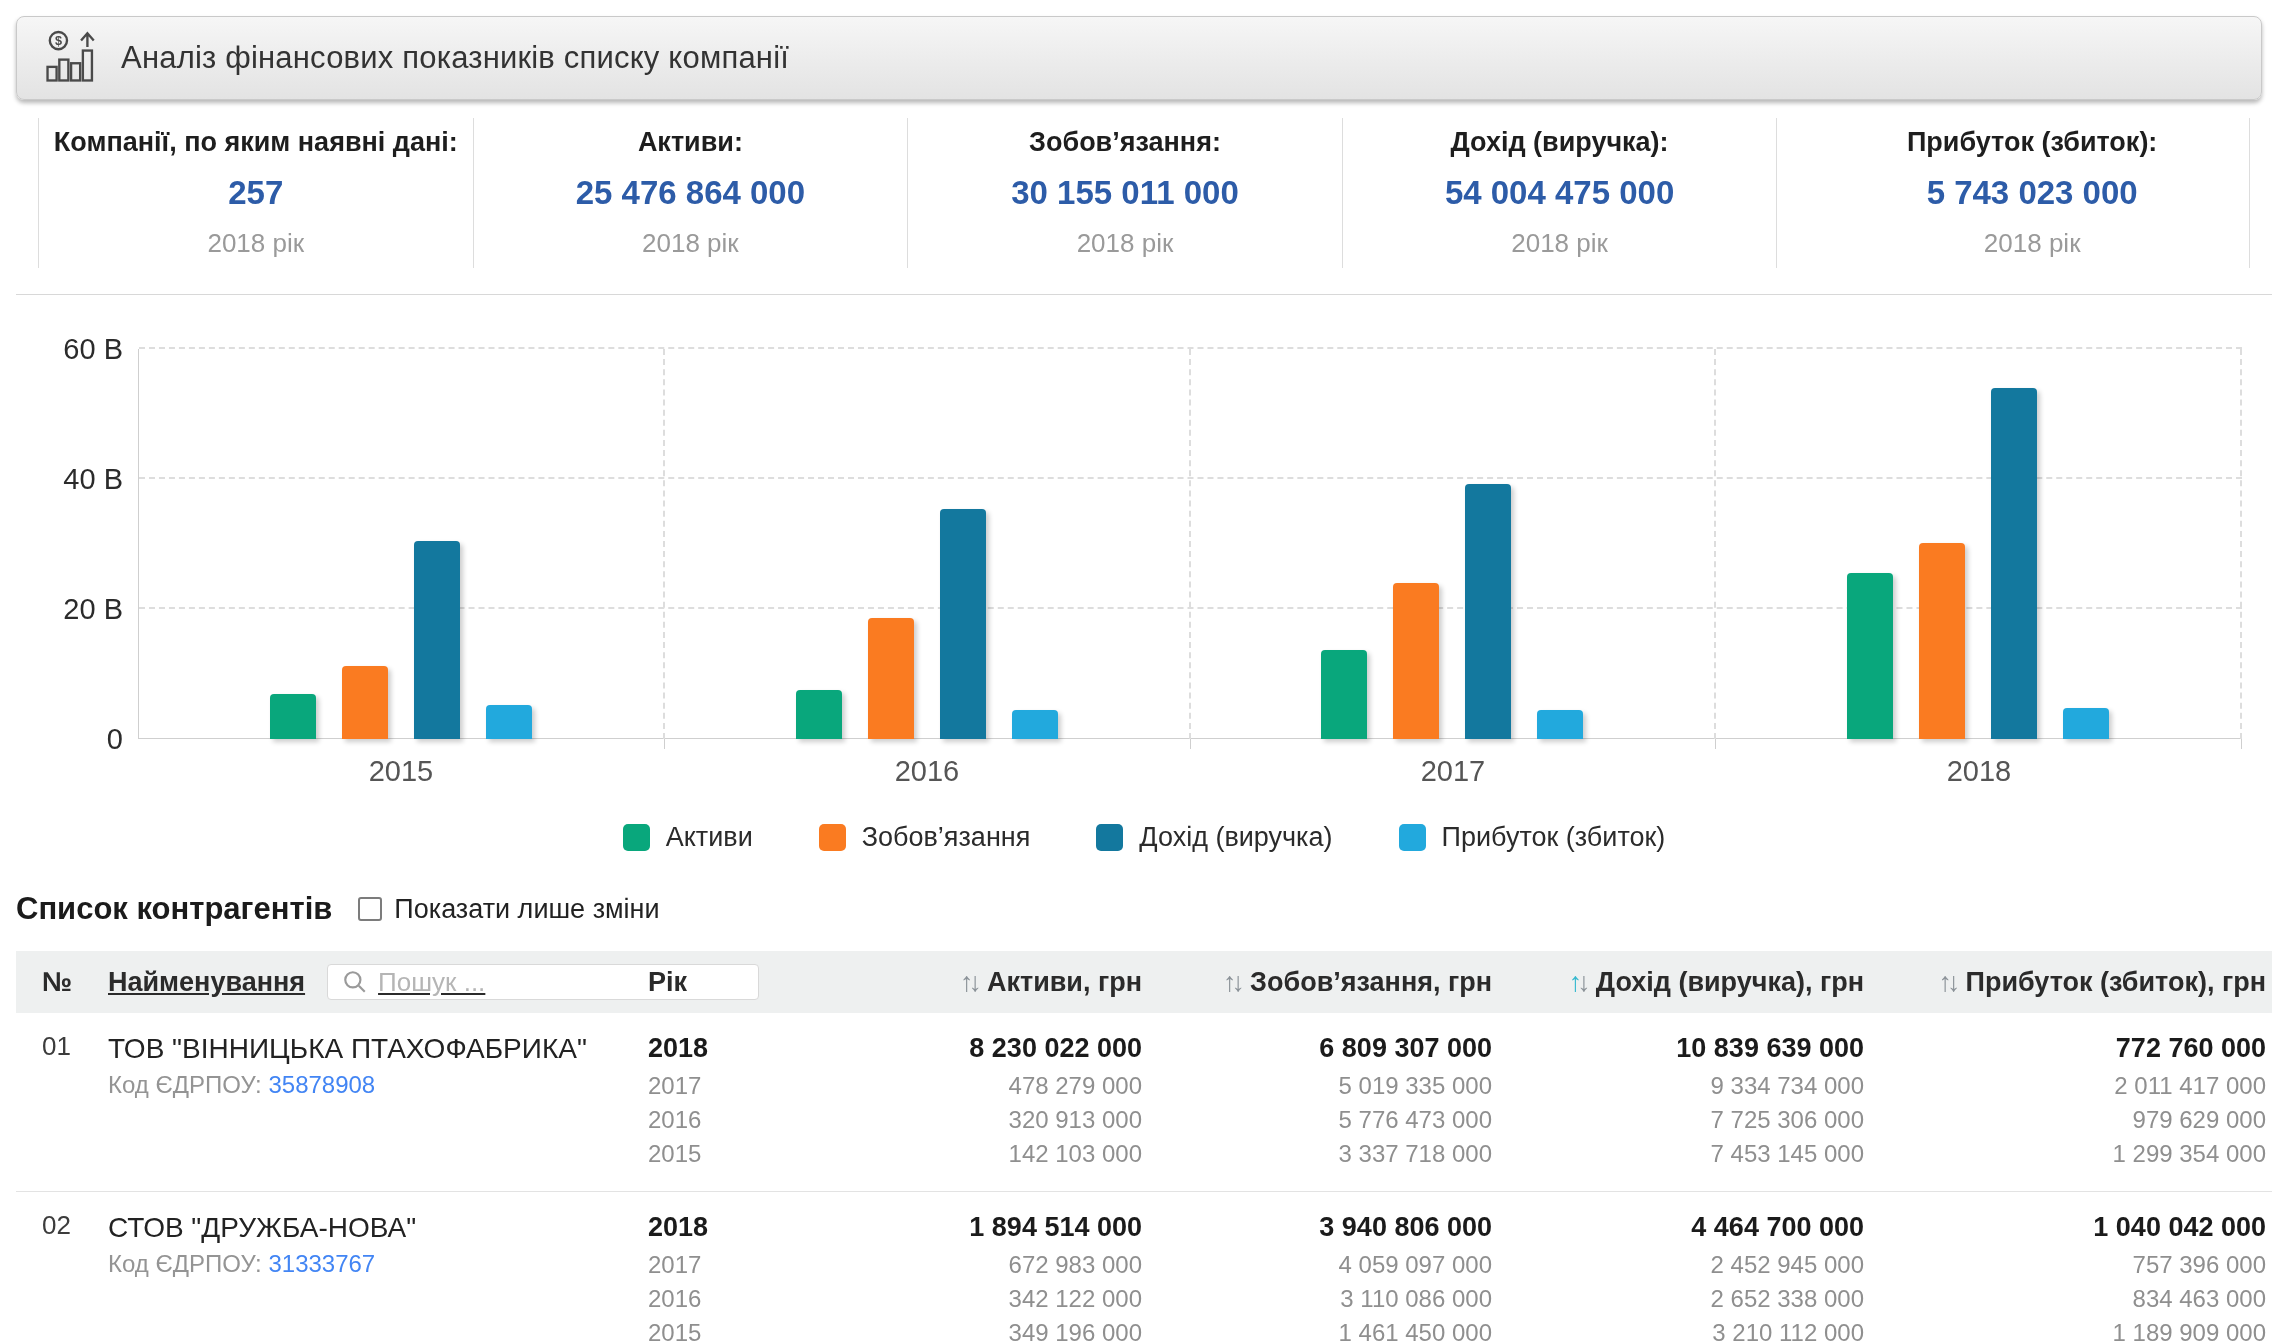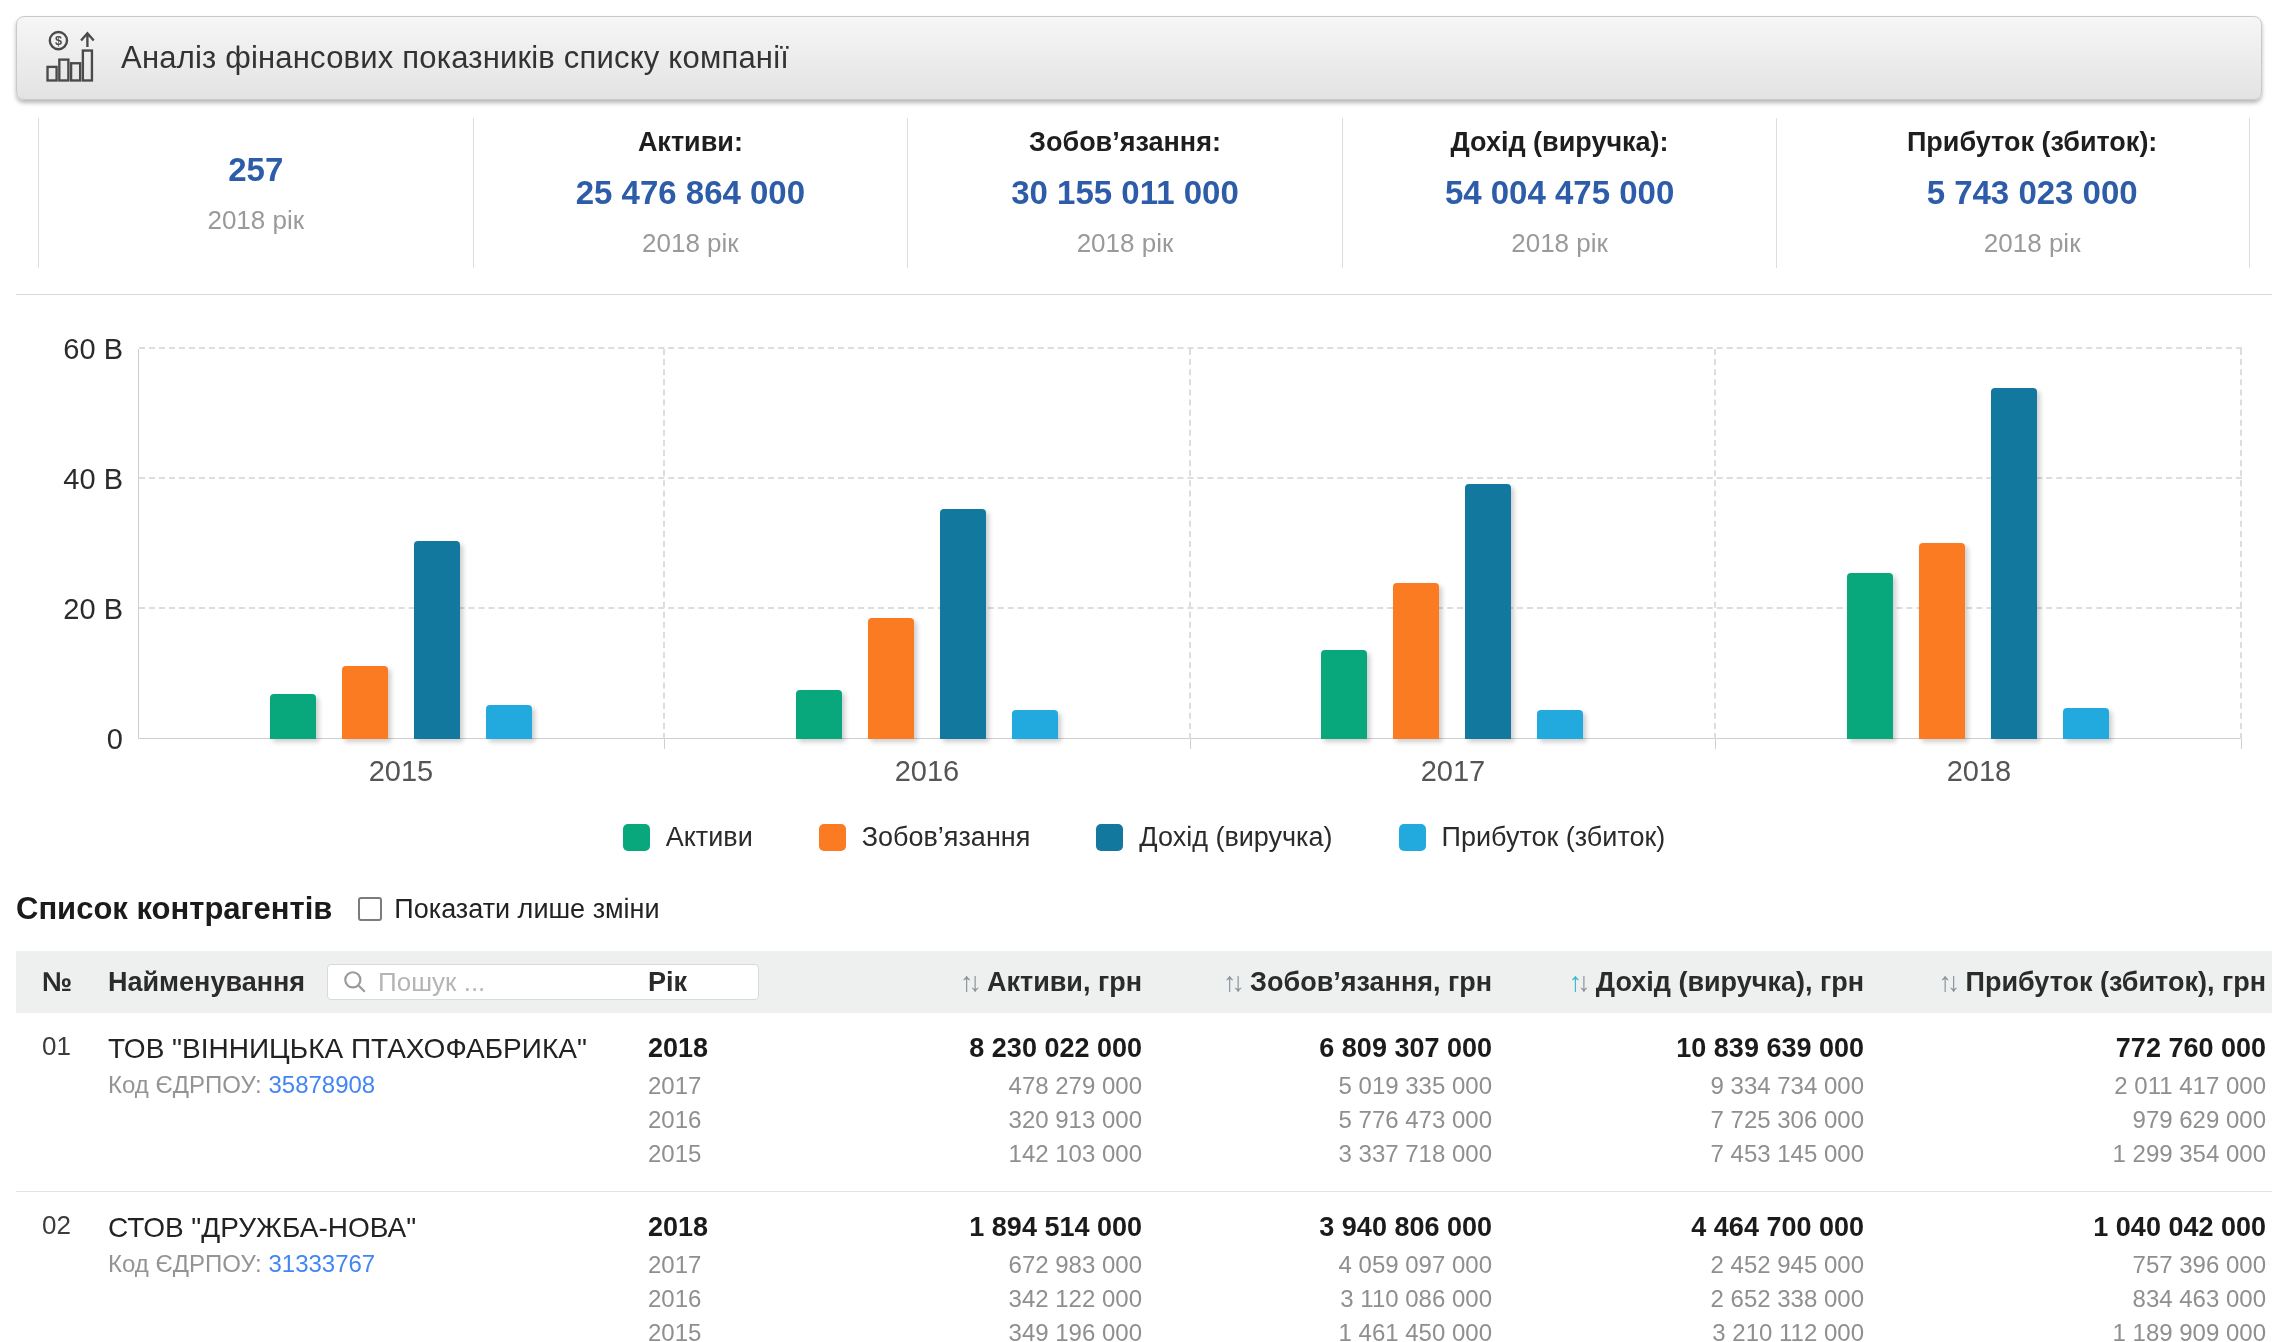--- a/index.html
+++ b/index.html
@@ -45,21 +45,21 @@
   .list-head { display:flex; align-items:center; gap:26px; }
   .list-title { font-size:31px; font-weight:700; color:#1b1b1b; }
   .chk-wrap { display:flex; align-items:center; gap:12px; cursor:pointer; }
   .chk { width:24px; height:24px; border:2px solid #7c7c7c; border-radius:3px; background:#fff; }
   .chk-label { font-size:27px; color:#222; }
 
   .grid { display:grid; grid-template-columns:92px minmax(0,1fr) 155px 345px 350px 372px 402px; }
   .thead { margin-top:24px; background:#eef0f0; height:62px; align-items:center; }
   .th { font-size:27px; font-weight:700; color:#2b2b2b; white-space:nowrap; }
   .th.c-num { padding-left:26px; }
-  .th.c-name { display:flex; align-items:center; }
+  .th.c-name { display:flex; align-items:center;text-decoration:underline; }
   .th .search { margin-left:22px; flex:0 0 432px; height:36px; background:#fff; border:1px solid #d9d9d9;
                 border-radius:4px; display:flex; align-items:center; padding:0 14px; gap:10px; }
   .th .search input { border:0; outline:0; flex:1; font-size:26px; font-family:inherit; color:#444; background:transparent; }
   .th .search input::placeholder { color:#b5b5b5; }
   .th.num, .td.num { text-align:right; padding-right:6px; }
   .th.num { display:flex; justify-content:flex-end; align-items:center; gap:10px; cursor:pointer; }
   .sort { letter-spacing:-5px; font-size:27px; color:#8b9298; font-weight:400; }
   .sort i { font-style:normal; }
   .sort i.active { color:#36b9cf; }
 
@@ -88,20 +88,21 @@
         <circle cx="17" cy="15" r="9.5"></circle>
         <text x="17" y="20" font-size="14" text-anchor="middle" stroke="none" fill="#4a4a4a" font-weight="bold">$</text>
         <path d="M49 22 V9 M42 15 L49 7 L56 15"></path>
       </svg>
     </span>
     <h1>Аналіз фінансових показників списку компанії</h1>
   </div>
 
   <div class="stats" id="stats-row">
       <div class="stat">
+        <div class="stat-label">Компанії, по яким наявні дані:</div>
         <div class="stat-value">257</div>
         <div class="stat-period">2018 рік</div>
       </div>
       <div class="stat">
         <div class="stat-label">Активи:</div>
         <div class="stat-value">25 476 864 000</div>
         <div class="stat-period">2018 рік</div>
       </div>
       <div class="stat">
         <div class="stat-label">Зобов’язання:</div>

